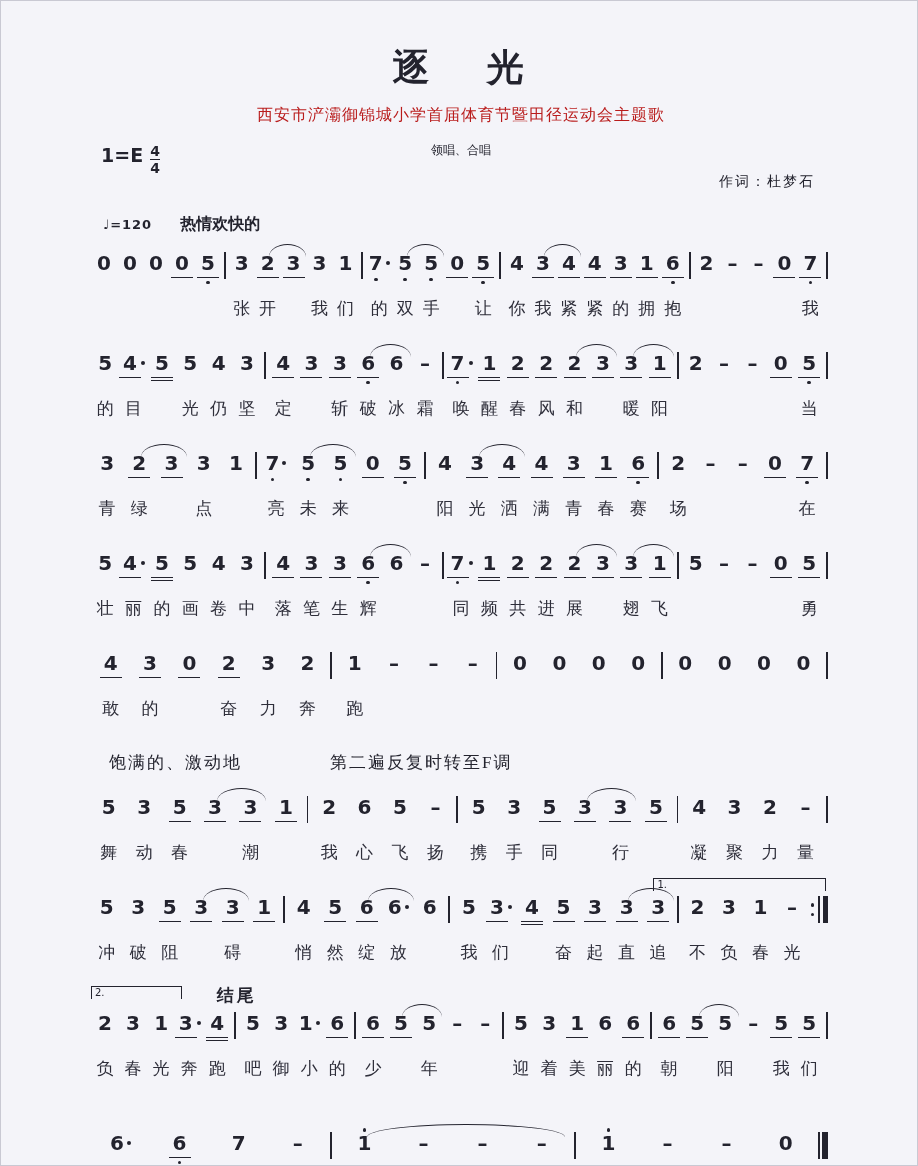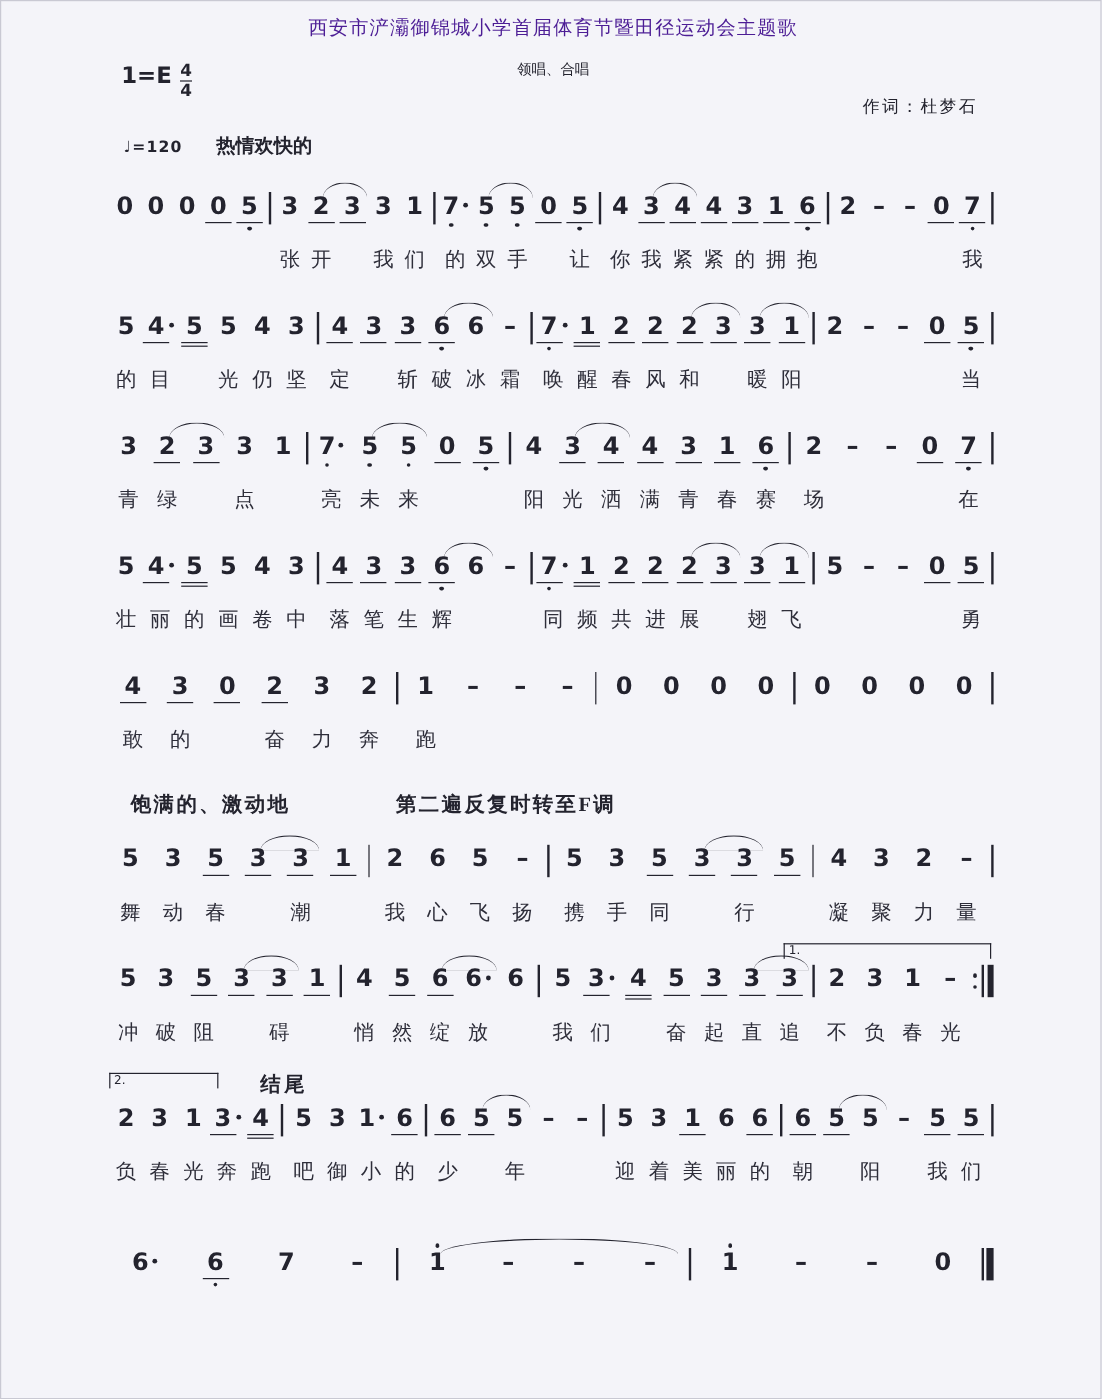--- a/index.html
+++ b/index.html
@@ -3,28 +3,28 @@
 <meta charset="utf-8">
 <style>
   html,body{margin:0;padding:0}
   body{
     width:918px;height:1166px;box-sizing:border-box;overflow:hidden;
     background:#f4f4f9;border:1px solid #c9c9d3;color:#23232e;
     font-family:"Liberation Serif","DejaVu Serif",serif;
   }
   .sheet{padding:0 86px 0 90px}
   .title{margin-top:42px;text-align:center;font-size:37px;font-weight:bold;letter-spacing:6px;word-spacing:36px}
-  .subtitle{text-align:center;font-size:16px;margin-top:12px;letter-spacing:1px;color:#4c1d95}
+  .subtitle{text-align:center;font-size:16px;margin-top:12px;letter-spacing:1px;color:#b91c1c}
   .meta1{position:relative;height:54px}
   .keysig{position:absolute;left:10px;top:18px;font:bold 19px "DejaVu Sans",sans-serif;display:flex;align-items:flex-start;gap:7px}
   .meter{display:inline-flex;flex-direction:column;align-items:center;font:bold 14px "DejaVu Sans",sans-serif;line-height:1.05}
   .meter .low{border-top:1.6px solid #23232e;padding-top:1px}
   .voice{position:absolute;left:0;right:0;top:16px;text-align:center;font-size:12px}
   .meta2{position:relative;height:60px}
-  .tempo-row{position:absolute;left:12px;top:24px;font-size:16px;font-weight:bold}
+  .tempo-row{position:absolute;left:12px;top:34px;font-size:16px;font-weight:bold}
   .tempo{font:bold 13px "DejaVu Sans",sans-serif;margin-right:24px;letter-spacing:1px}
   .credits{position:absolute;right:16px;top:-16px;text-align:left;font-size:14px;line-height:2.55;letter-spacing:2px}
   .credits div{white-space:pre}
 
   .line{position:relative;height:94px;padding-top:6px}
   .notes-row{display:flex;align-items:flex-start;width:100%}
   .tok{flex:1 1 0;display:flex;flex-direction:column;align-items:center;position:relative;min-width:0}
   .adot-space{height:6px;display:flex;align-items:flex-end;justify-content:center}
   .main{display:flex;align-items:flex-start}
   .numwrap{display:flex;flex-direction:column;align-items:center}
@@ -35,27 +35,28 @@
   .ddot{width:4px;height:4px;border-radius:50%;background:#23232e;margin:9px 0 0 3px}
   .arcline{position:absolute;top:-2px;left:55%;height:12px;border-top:1.8px solid #23232e;border-radius:50% 50% 0 0/100% 100% 0 0}
   .lyr{position:absolute;top:51px;left:50%;transform:translateX(-50%);font-size:17px;white-space:nowrap;color:#2e2e3a}
   .barwrap{flex:0 0 auto;display:flex;align-items:center;gap:2.5px;margin-top:6px;height:27px;padding:0 3px}
   .bar{width:1.8px;height:27px;background:#23232e}
   .bar.thick{width:5.5px}
   .rdots{display:flex;flex-direction:column;gap:6px;margin-right:1.5px}
   .volta{position:absolute;height:12px;border:1.6px solid #23232e;border-bottom:none}
   .volta-label{font:10px "DejaVu Sans",sans-serif;position:absolute;left:3px;top:0}
   .coda-label{position:absolute;font-size:17px;font-weight:bold;letter-spacing:3px}
-  .section-row{height:44px;padding-left:18px;font-size:17px;font-weight:bold;display:flex;align-items:center;letter-spacing:2px}
+  .section-row{height:44px;padding-left:18px;font-size:17px;font-weight:normal;display:flex;align-items:center;letter-spacing:2px}
   .section-row .modulation{margin-left:88px}
 </style>
 </head>
 <body>
 
 <div class="sheet">
+  <div class="title">逐 光</div>
   <div class="subtitle">西安市浐灞御锦城小学首届体育节暨田径运动会主题歌</div>
 
   <div class="meta1">
     <div class="keysig">
       <span>1=E</span>
       <span class="meter">
         <span class="high">4</span>
         <span class="low">4</span>
       </span>
     </div>

